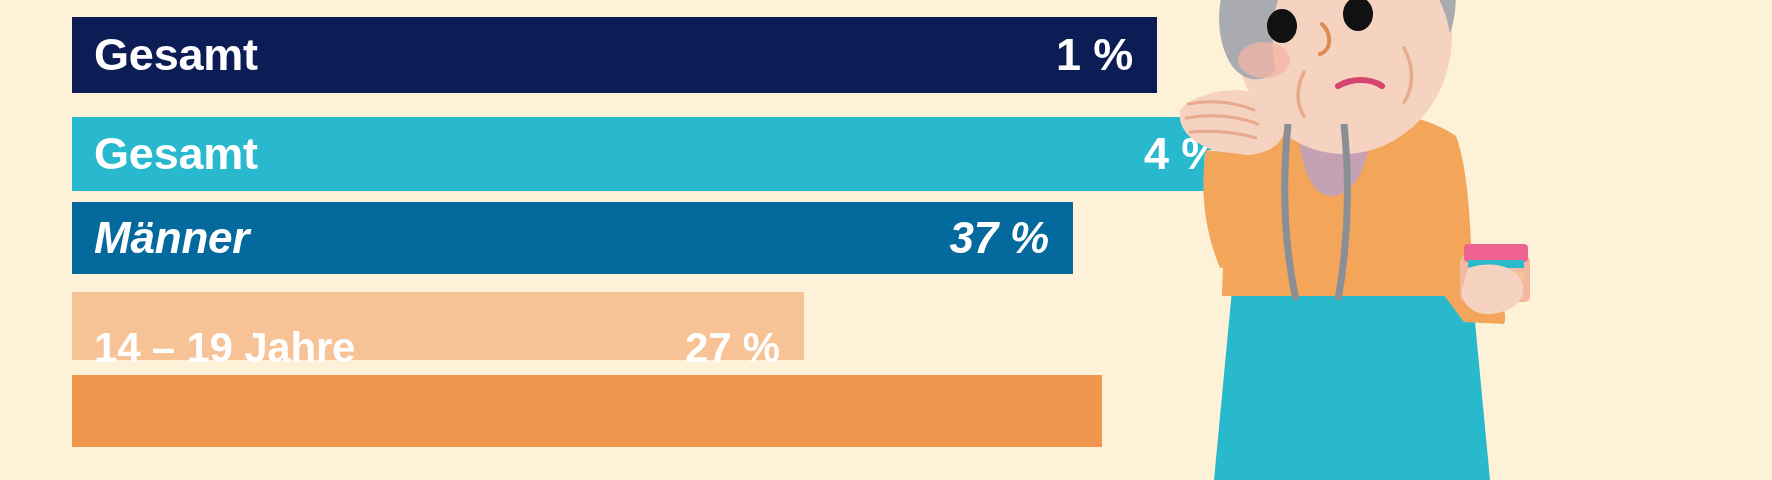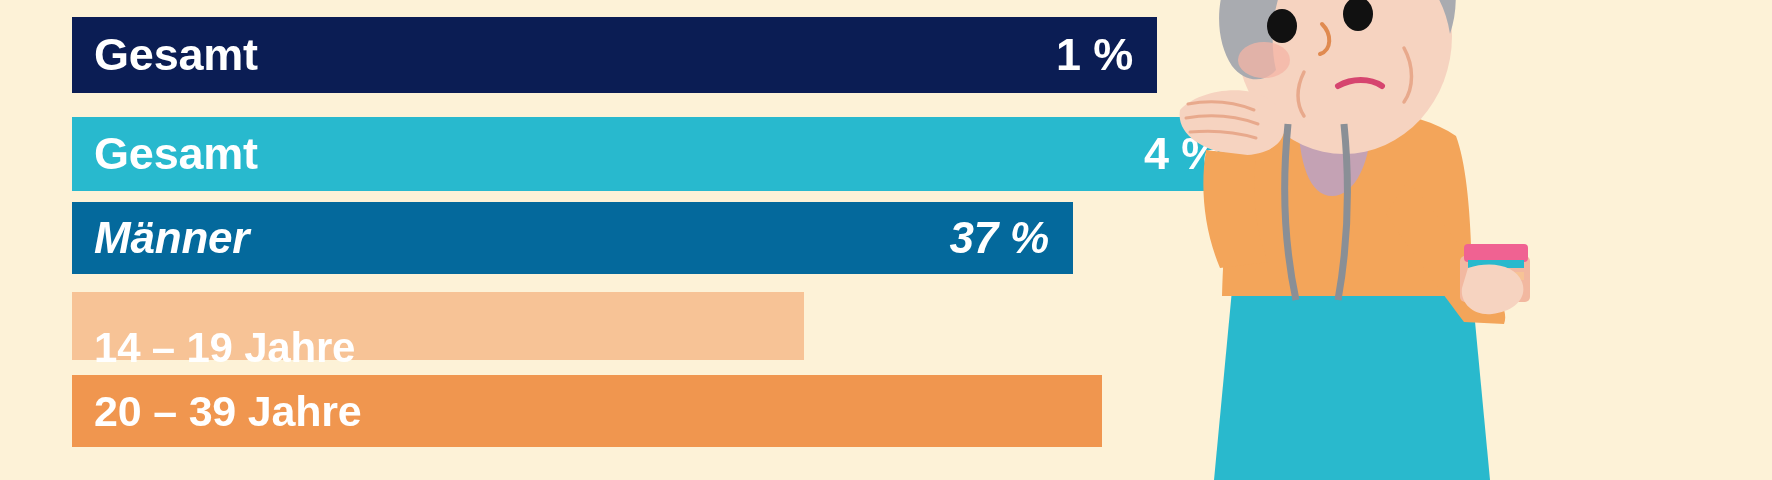--- a/index.html
+++ b/index.html
@@ -94,24 +94,24 @@
       <span class="bar-value">4 %</span>
     </div>
 
     <div class="bar-row" id="row-2" style="background: rgb(4, 105, 156); color: rgb(255, 255, 255); font-style: italic;">
       <span class="bar-label">Männer</span>
       <span class="bar-value">37 %</span>
     </div>
 
     <div class="bar-row" id="row-3" style="background: rgb(247, 195, 150); color: rgb(255, 255, 255);">
       <span class="bar-label">14 – 19 Jahre</span>
+      <span class="bar-value">27 %</span>
     </div>
 
     <div class="bar-row" id="row-4" style="background: rgb(240, 150, 79); color: rgb(255, 255, 255);">
-      <span class="bar-label">20 – 39 Jahre</span>
     </div>
 
   </div>
 
   <svg id="illustration" viewBox="0 0 600 480" xmlns="http://www.w3.org/2000/svg">
 
     <path d="M60 290 L300 290 L318 480 L42 480 Z" fill="#29b9cd"></path>
 
     <path d="M72 130 C60 160 52 220 50 296 L300 296 C300 230 296 168 284 136 C264 122 236 114 206 112 L140 112 C116 116 90 120 72 130 Z" fill="#f3a55a"></path>
 

